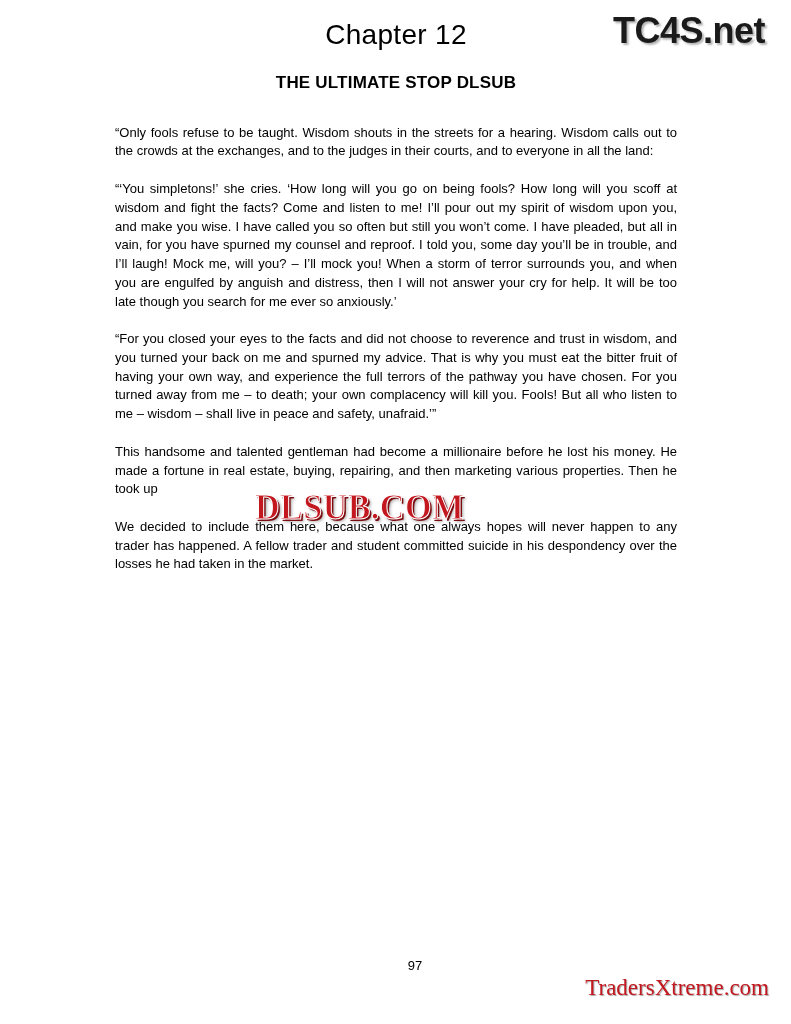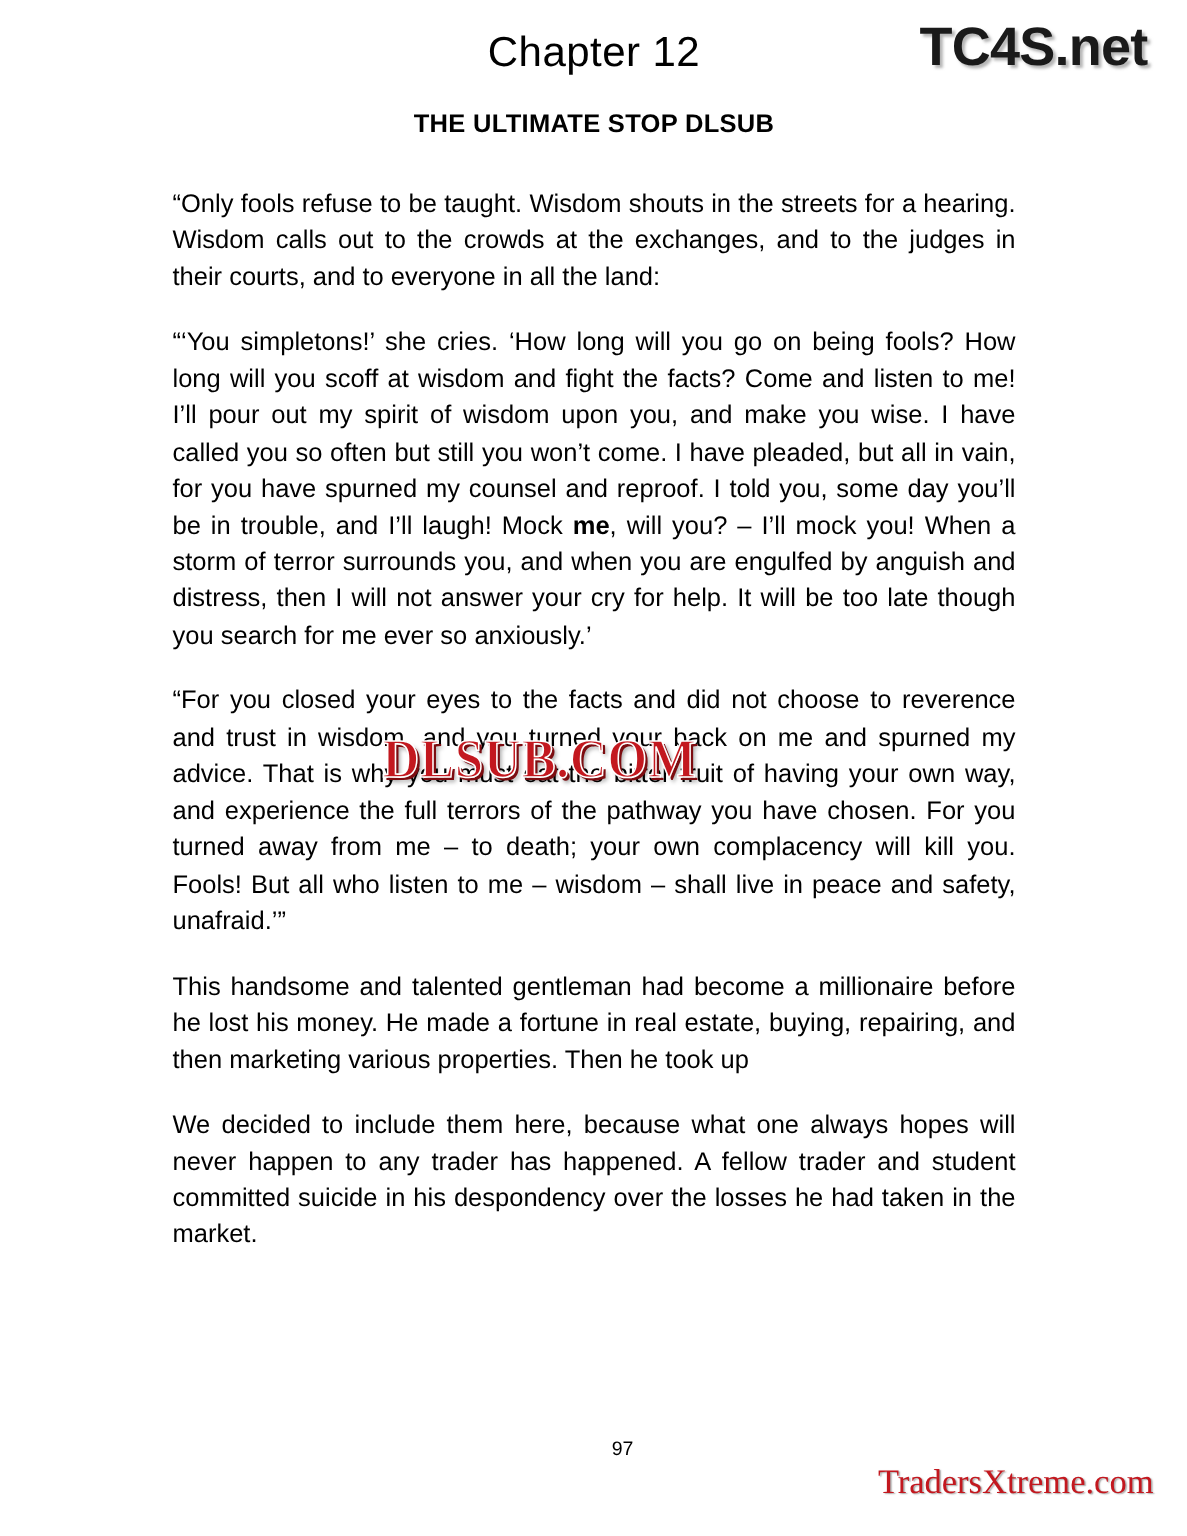--- a/index.html
+++ b/index.html
@@ -54,33 +54,33 @@
   .chapter-subtitle {
     margin-top: 22px;
     text-align: center;
     font-size: 17px;
     font-weight: bold;
     letter-spacing: 0.2px;
   }
 
   .body-text p {
     margin: 0 0 19px 0;
-    font-size: 17px;
+    font-size: 13px;
     line-height: 1.44;
     text-align: justify;
     text-justify: inter-word;
     hyphens: none;
   }
 
   .body-text p:first-child {
     margin-top: 31px;
   }
 
   .body-text b {
-    font-weight: bold;
+    font-weight: normal;
   }
 
   
   .stamp {
     position: absolute;
     left: 255px;
     top: 488px;
     font-family: "Liberation Serif", serif;
     font-size: 34px;
     font-weight: bold;

